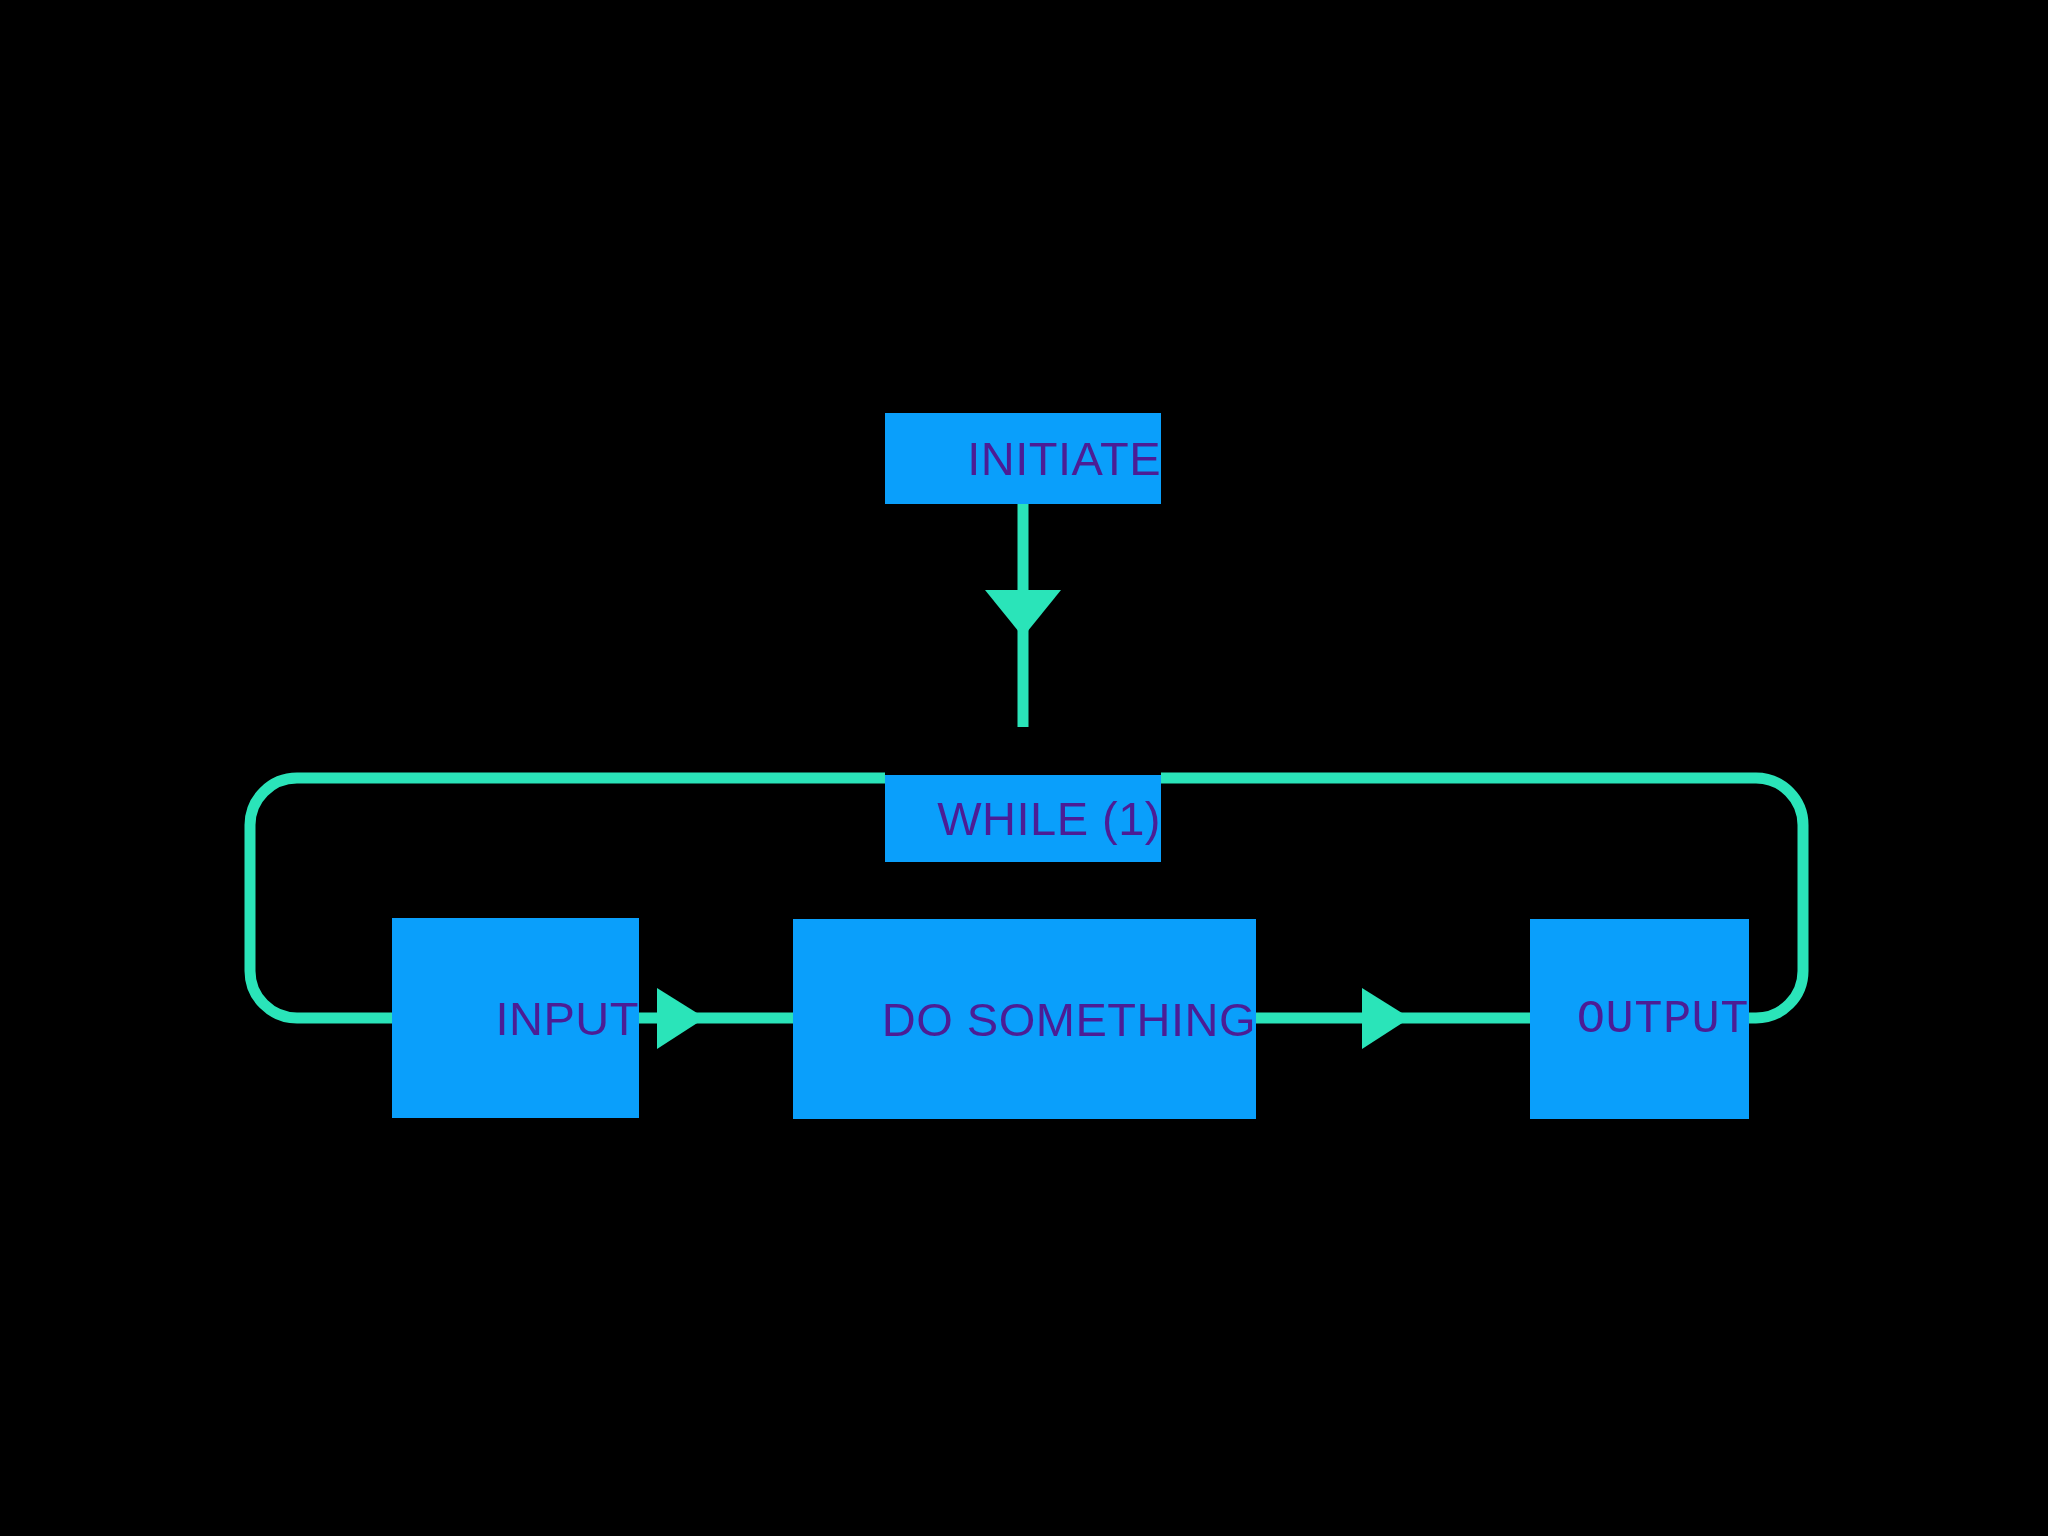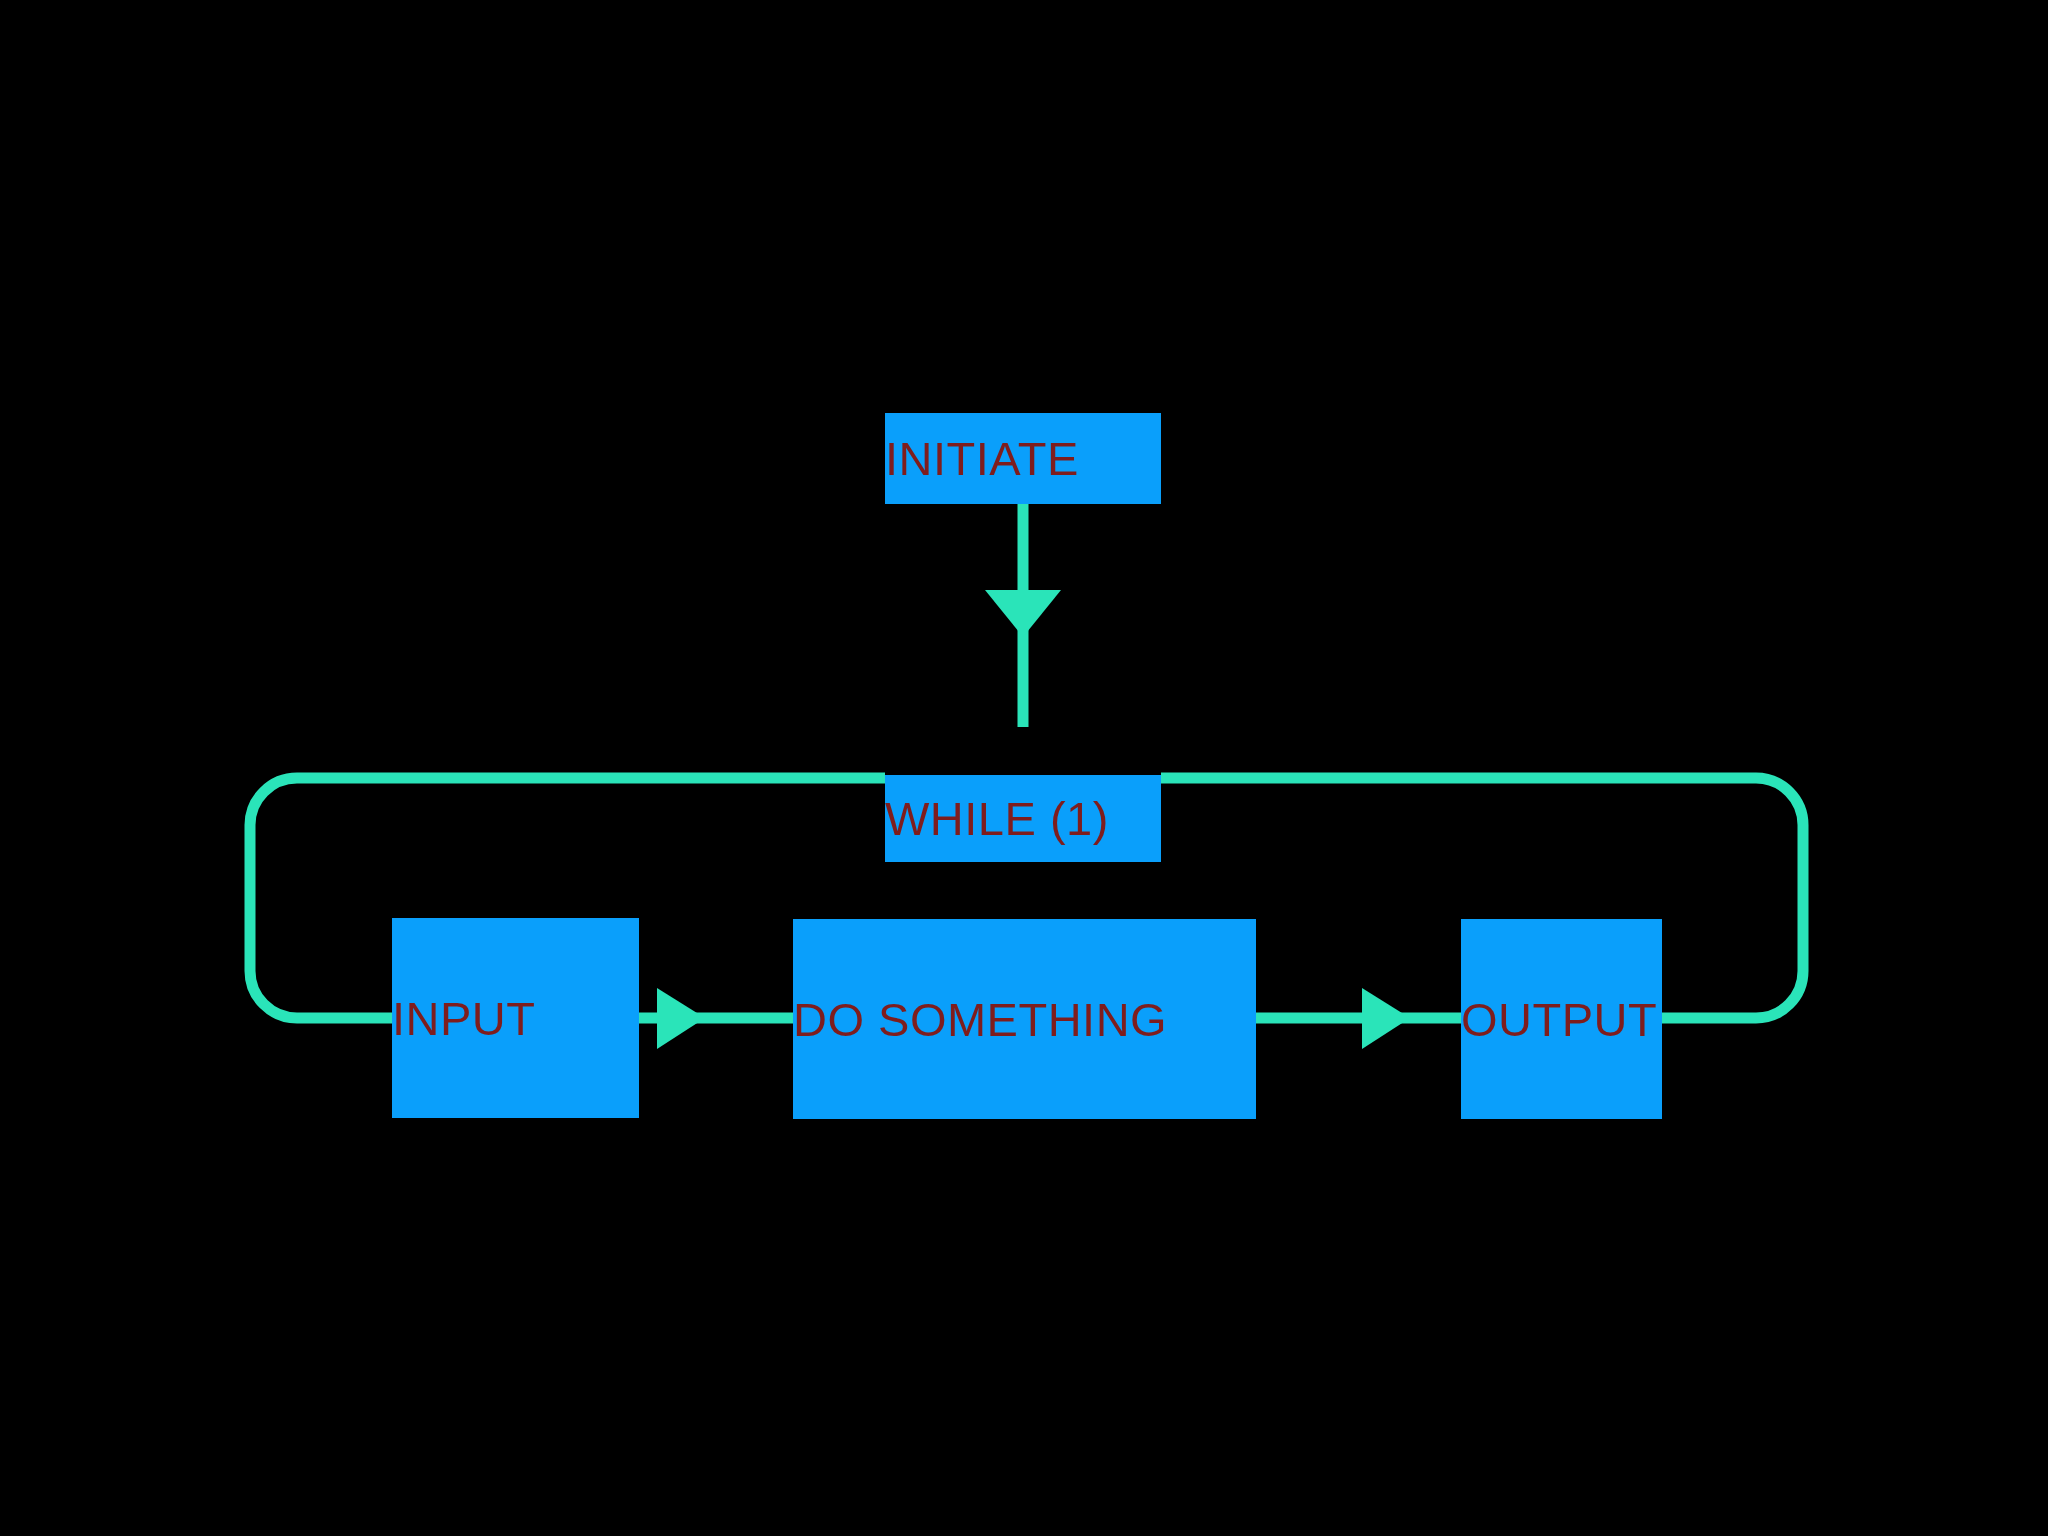--- a/index.html
+++ b/index.html
@@ -19,23 +19,23 @@
     position: absolute;
     left: 0;
     top: 0;
     width: 2048px;
     height: 1536px;
   }
   .node {
     position: absolute;
     display: flex;
     align-items: center;
-    justify-content: flex-start;
+    justify-content: flex-end;
     background: #0a9ffb;
-    color: #7f1d1d;
+    color: #4c1d95;
     font-size: 47px;
     font-weight: 400;
     letter-spacing: 0.5px;
     white-space: nowrap;
     line-height: 1;
     z-index: 5;
   }
   #node-initiate {
     left: 885px;
     top: 413px;
@@ -55,24 +55,25 @@
     width: 247px;
     height: 200px;
   }
   #node-do {
     left: 793px;
     top: 919px;
     width: 463px;
     height: 200px;
   }
   #node-output {
-    left: 1461px;
+    left: 1530px;
     top: 919px;
-    width: 201px;
+    width: 219px;
     height: 200px;
+    font-family: Liberation Mono, monospace;
   }
 </style>
 </head>
 <body>
 
 <div id="canvas">
 
   <svg id="flow-svg" viewBox="0 0 2048 1536" xmlns="http://www.w3.org/2000/svg">
 
     <line x1="1023" y1="503" x2="1023" y2="727" stroke="#2ae4b9" stroke-width="11"></line>

